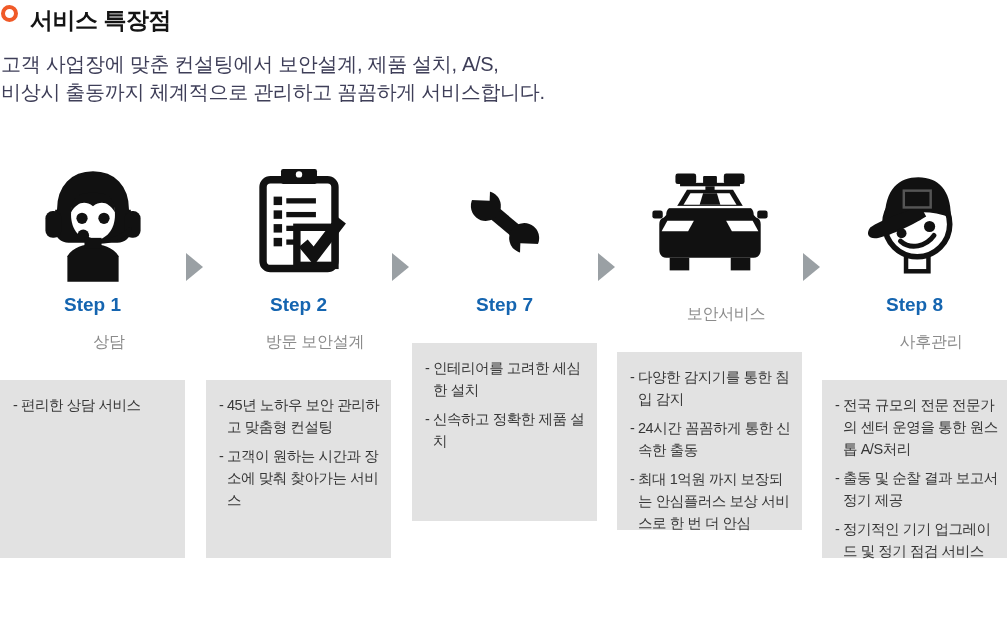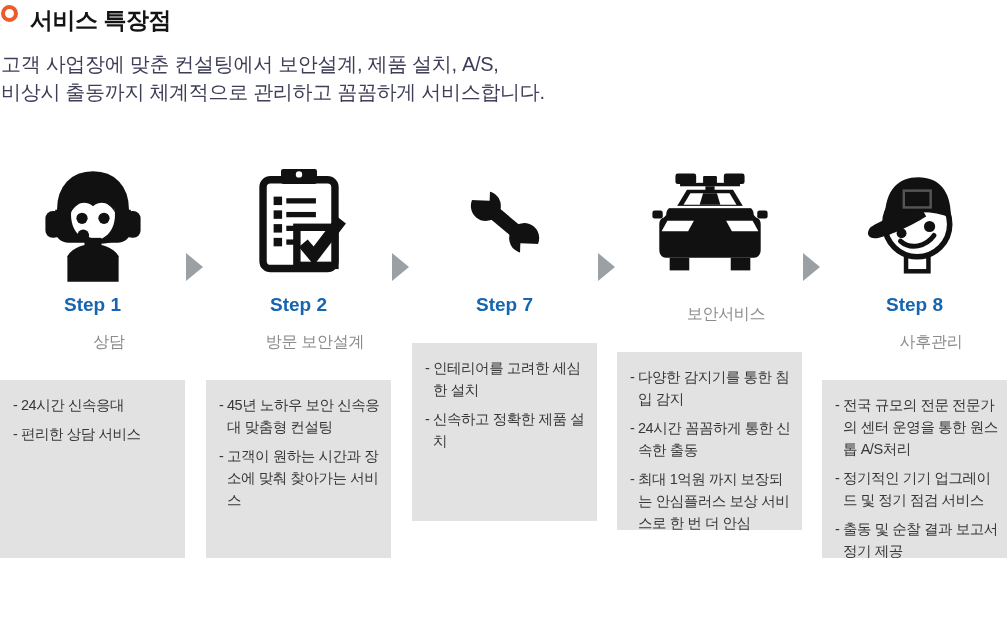--- a/index.html
+++ b/index.html
@@ -57,21 +57,20 @@
         <rect fill="#111" x="76" y="41" width="13" height="22" rx="6"></rect>
         <path fill="none" stroke="#111" stroke-width="3.6" stroke-linecap="round" d="M44 63 C54 69 70 66 80 56"></path>
         <circle fill="#111" cx="42" cy="61" r="4.8"></circle>
         <path fill="#111" d="M43 63 H57 V72 H43 Z"></path>
       </svg>
     </div>
     <div class="step-label">Step 1</div>
     <div class="step-name">상담</div>
     <div class="box">
       <ul>
-        <li>24시간 신속응대</li>
         <li>편리한 상담 서비스</li>
       </ul>
     </div>
   </div>
 
   <div class="col col-2">
     <div class="icon-wrap">
       <svg viewBox="0 0 100 104" width="106" height="110" aria-hidden="true">
         <rect x="16" y="12" width="68" height="84" rx="7" fill="none" stroke="#111" stroke-width="7"></rect>
         <rect x="33" y="2" width="34" height="14" rx="2" fill="#111"></rect>
@@ -87,21 +86,21 @@
             <rect x="38" y="68.5" width="28" height="5"></rect>
         </g>
         <rect x="48" y="57" width="36" height="36" fill="#fff" stroke="#111" stroke-width="7"></rect>
         <path d="M54 72 L64 84 L90 50" fill="none" stroke="#111" stroke-width="11"></path>
       </svg>
     </div>
     <div class="step-label">Step 2</div>
     <div class="step-name">방문 보안설계</div>
     <div class="box">
       <ul>
-        <li>45년 노하우 보안 신속응대 맞춤형 컨설팅</li>
+        <li>45년 노하우 보안 관리하고 맞춤형 컨설팅</li>
         <li>고객이 원하는 시간과 장소에 맞춰 찾아가는 서비스</li>
       </ul>
     </div>
   </div>
 
   <div class="col col-3">
     <div class="icon-wrap">
       <svg viewBox="0 0 100 100" width="100" height="100" aria-hidden="true">
         <g transform="rotate(40 50 50)">
           <rect x="26" y="43" width="48" height="14" fill="#111"></rect>
@@ -165,22 +164,22 @@
         <circle cx="38" cy="60" r="4.4" fill="#111"></circle>
         <circle cx="63" cy="54" r="5" fill="#111"></circle>
         <path d="M37 67 C46 75 60 72 67 62" fill="none" stroke="#111" stroke-width="4.4" stroke-linecap="round"></path>
       </svg>
     </div>
     <div class="step-label">Step 8</div>
     <div class="step-name">사후관리</div>
     <div class="box">
       <ul>
         <li>전국 규모의 전문 전문가의 센터 운영을 통한 원스톱 A/S처리</li>
+        <li>출동 및 순찰 결과 보고서 정기 제공</li>
         <li>정기적인 기기 업그레이드 및 정기 점검 서비스</li>
-        <li>출동 및 순찰 결과 보고서 정기 제공</li>
       </ul>
     </div>
   </div>
 
   <div class="arrow arrow-1"></div>
   <div class="arrow arrow-2"></div>
   <div class="arrow arrow-3"></div>
   <div class="arrow arrow-4"></div>
 
 </div>

